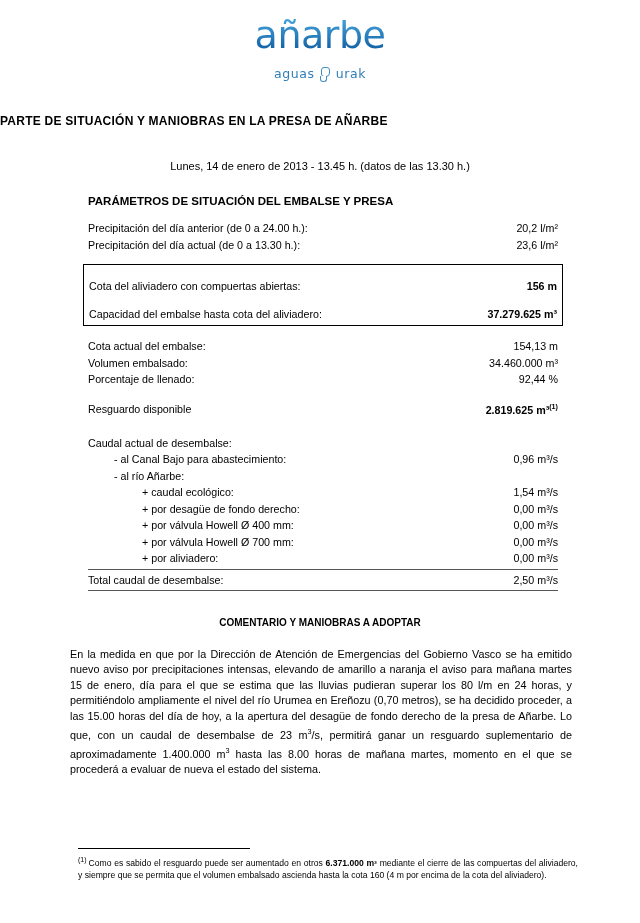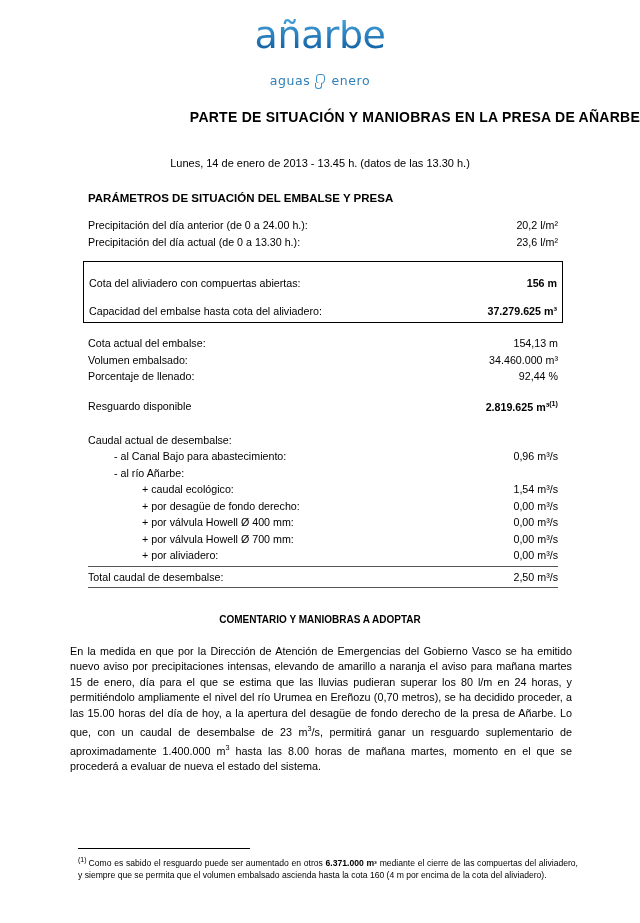--- a/index.html
+++ b/index.html
@@ -35,21 +35,21 @@
     letter-spacing: -0.5px;
     line-height: 1;
     color: #1a7ec4;
     background: linear-gradient(180deg, #4aa8de 0%, #1565a8 85%);
     -webkit-background-clip: text;
     background-clip: text;
     -webkit-text-fill-color: transparent;
     display: inline-block;
   }
   .logo-sub {
-    margin-top: 19px;
+    margin-top: 12px;
     display: flex;
     align-items: center;
     justify-content: center;
     gap: 5px;
     font-family: "DejaVu Sans", sans-serif;
     font-size: 12.5px;
     letter-spacing: 0.6px;
     color: #2f7fb8;
   }
   .logo-drop {
@@ -72,25 +72,25 @@
     width: 7px; height: 6px;
     border: 1.3px solid #3f8fc4;
     border-top: none;
     border-radius: 0 0 3px 3px;
     box-sizing: border-box;
     background: #ffffff;
   }
 
   
   .doc-title {
-    text-align: right;
-    font-size: 14px;
+    text-align: left;
+    font-size: 12px;
     font-weight: bold;
     letter-spacing: 0.25px;
-    margin-top: 21px;
+    margin-top: 33px;
   }
   .doc-date {
     text-align: center;
     font-size: 11px;
     margin-top: 32px;
   }
   .section-title {
     font-size: 11.5px;
     font-weight: bold;
     margin-top: 23px;
@@ -188,21 +188,21 @@
 <div class="page">
 
   <div class="logo-block">
     <div class="logo-word">añarbe</div>
     <div class="logo-sub">
       <span>aguas</span>
       <span class="logo-drop">
         <span class="d1"></span>
           <span class="d2"></span>
       </span>
-      <span>enero</span>
+      <span>urak</span>
     </div>
   </div>
 
   <div class="doc-title">PARTE DE SITUACIÓN Y MANIOBRAS EN LA PRESA DE AÑARBE</div>
   <div class="doc-date">Lunes, 14 de enero de 2013 - 13.45 h. (datos de las 13.30 h.)</div>
   <div class="section-title">PARÁMETROS DE SITUACIÓN DEL EMBALSE Y PRESA</div>
 
   <div class="data-area">
 
     <div class="row">

